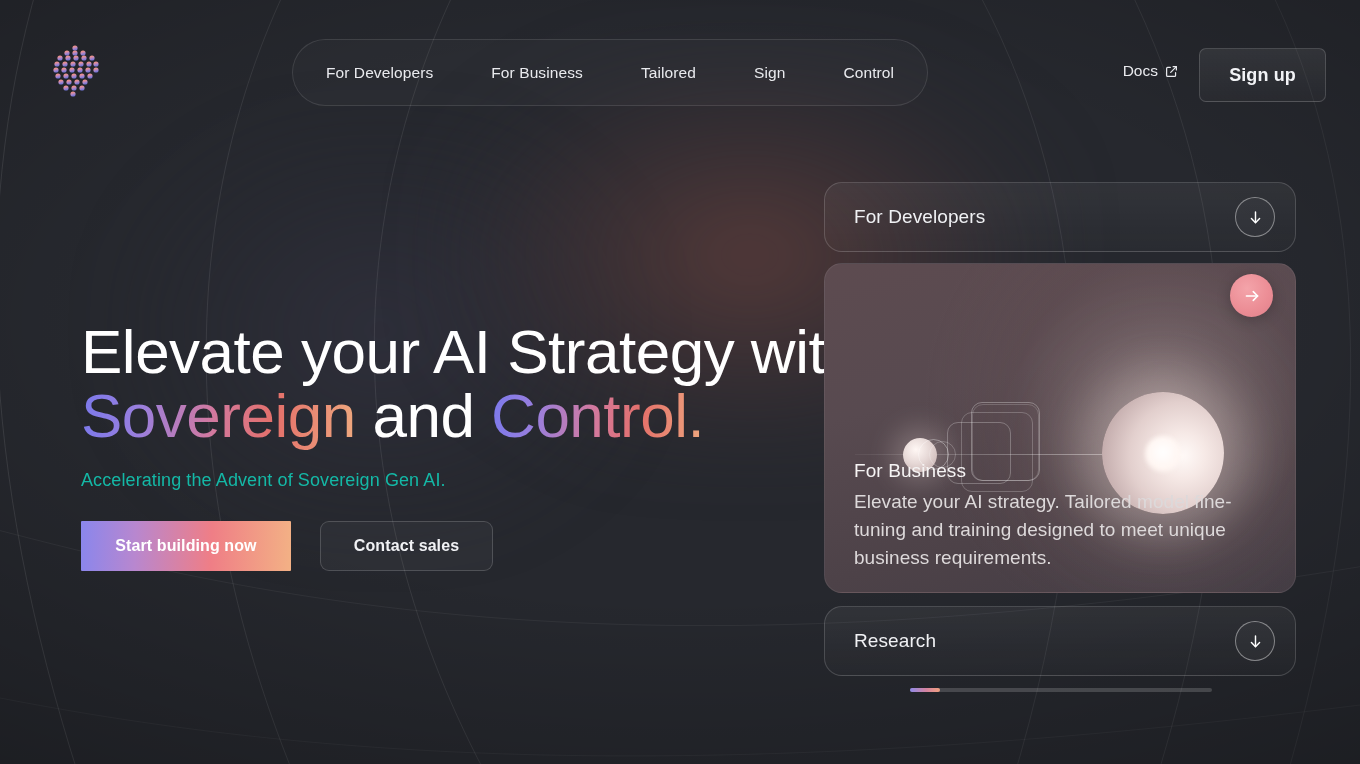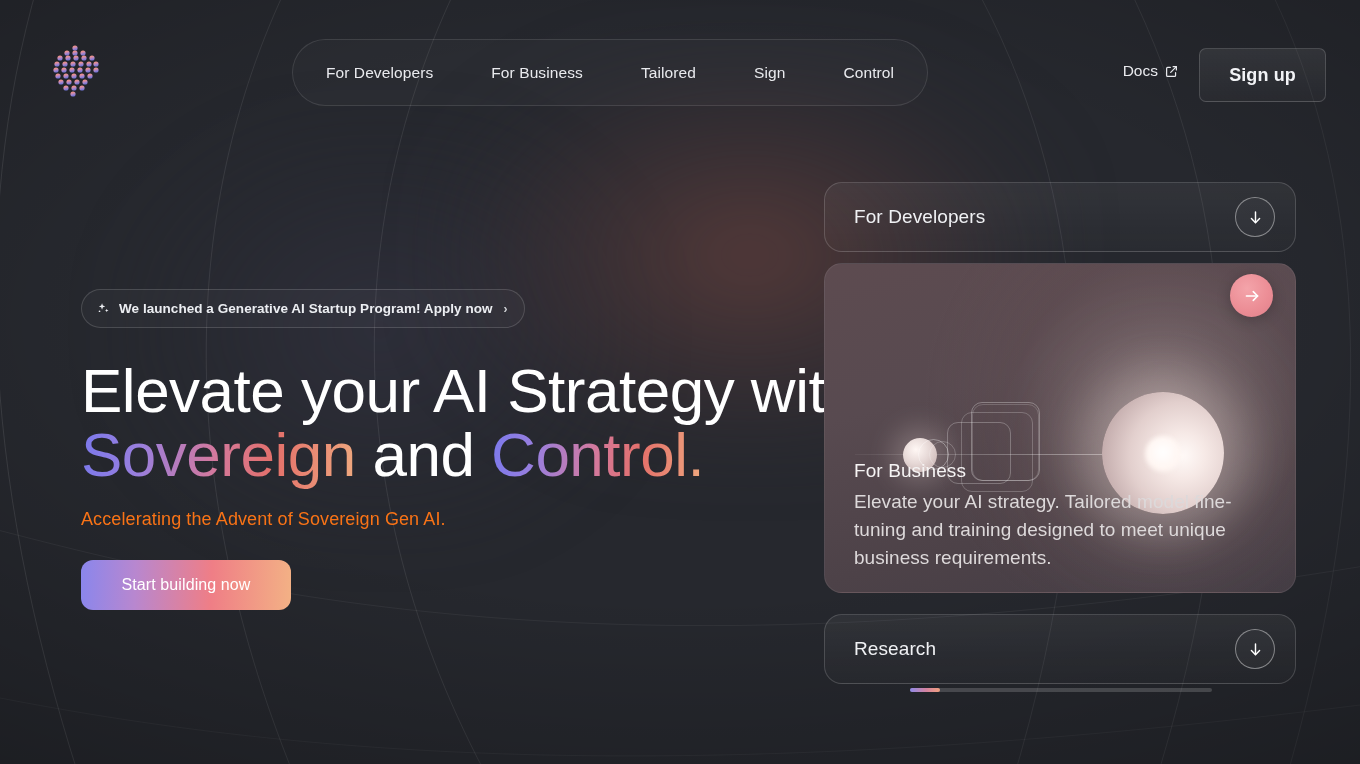--- a/index.html
+++ b/index.html
@@ -153,34 +153,34 @@
       #7b79ec 0%, #9a7fdd 22%, #d2799f 48%, #e4706a 70%, #efa97f 100%);
     -webkit-background-clip: text;
     background-clip: text;
     color: transparent;
     -webkit-text-fill-color: transparent;
   }
 
   .subtitle {
     margin-top: 21px;
     font-size: 18px;
-    color: #f97316;
+    color: #14b8a6;
     letter-spacing: 0.1px;
   }
 
   .cta-row { margin-top: 30px; display: flex; gap: 29px; }
 
   .btn-primary {
     width: 210px; height: 50px;
     border: none;
-    border-radius: 12px;
+    border-radius: 1px;
     background: linear-gradient(92deg, #8a86ec 0%, #b887cf 26%, #ef7e86 62%, #f3b185 100%);
     color: #ffffff;
     font-size: 16px;
-    font-weight: normal;
+    font-weight: bold;
     font-family: "Liberation Sans", sans-serif;
     cursor: pointer;
     letter-spacing: 0.1px;
   }
   .btn-secondary {
     width: 173px; height: 50px;
     border: 1px solid rgba(255,255,255,0.17);
     border-radius: 9px;
     background: rgba(255,255,255,0.035);
     color: #f1f2f5;
@@ -431,41 +431,33 @@
         <path d="M10 2h4v4"></path>
         <path d="M7 9l7-7"></path>
       </svg>
     </div>
 
     <button class="signup-btn">Sign up</button>
   </div>
 
   <div class="hero">
 
-    <div class="announce">
-      <svg class="announce-spark" viewBox="0 0 16 16" fill="#eceef2">
-        <path d="M6.2 1.6l1.05 2.85L10.1 5.5 7.25 6.55 6.2 9.4 5.15 6.55 2.3 5.5l2.85-1.05z"></path>
-        <path d="M12 8.3l.6 1.6 1.6.6-1.6.6-.6 1.6-.6-1.6-1.6-.6 1.6-.6z"></path>
-        <circle cx="3.1" cy="11.4" r="1.05"></circle>
-      </svg>
-      <span>We launched a Generative AI Startup Program! Apply now</span>
-      <span class="announce-chev">›</span>
-    </div>
 
     <h1 class="headline">
       <span>Elevate your AI Strategy with</span><br>
       <span class="grad-text">Sovereign</span>
       <span>and</span>
       <span class="grad-text">Control.</span>
     </h1>
 
     <p class="subtitle">Accelerating the Advent of Sovereign Gen AI.</p>
 
     <div class="cta-row">
       <button class="btn-primary">Start building now</button>
+      <button class="btn-secondary">Contact sales</button>
     </div>
   </div>
 
   <div class="panel">
 
     <div class="card-collapsed">
       <span class="card-title">For Developers</span>
       <span class="circle-btn">
         <svg viewBox="0 0 20 20" fill="none" stroke="#ffffff" stroke-width="1.7" stroke-linecap="round" stroke-linejoin="round">
           <path d="M10 3.6v12.4"></path>
@@ -494,21 +486,21 @@
             <path d="M11.4 5.2L16.2 10l-4.8 4.8"></path>
         </svg>
       </button>
 
       <div class="card-text">
         <h3>For Business</h3>
         <p>Elevate your AI strategy. Tailored model fine-tuning and training designed to meet unique business requirements.</p>
       </div>
     </div>
 
-    <div class="card-collapsed" style="margin-top:21px;">
+    <div class="card-collapsed" style="margin-top:13px;">
       <span class="card-title">Research</span>
       <span class="circle-btn">
         <svg viewBox="0 0 20 20" fill="none" stroke="#ffffff" stroke-width="1.7" stroke-linecap="round" stroke-linejoin="round">
           <path d="M10 3.6v12.4"></path>
             <path d="M5.2 11.3L10 16.1l4.8-4.8"></path>
         </svg>
       </span>
     </div>
 
     <div class="progress-wrap">

